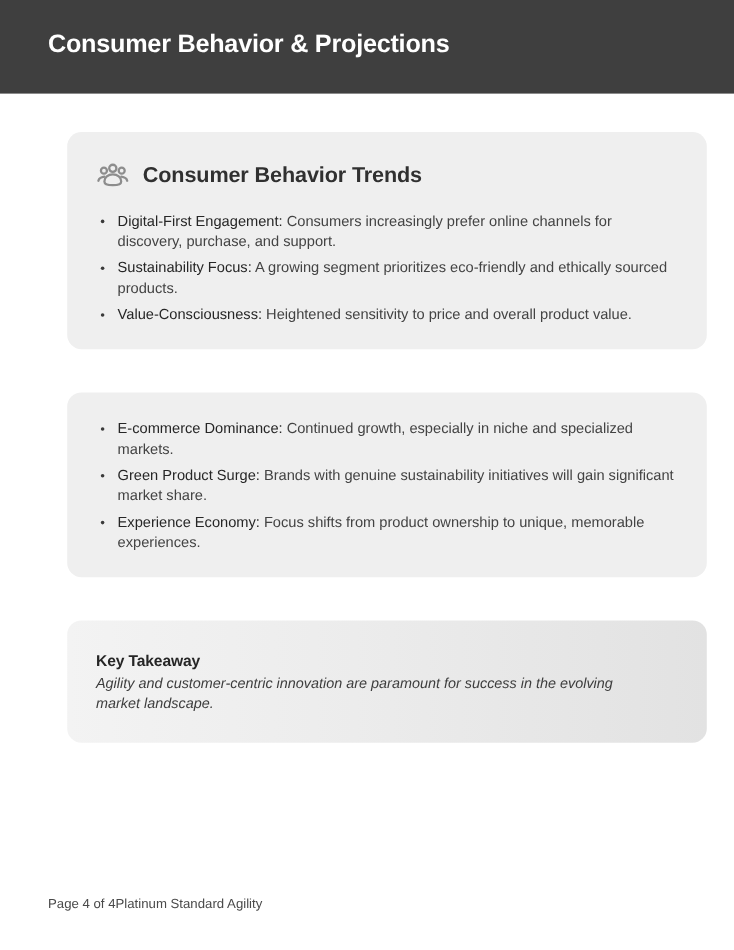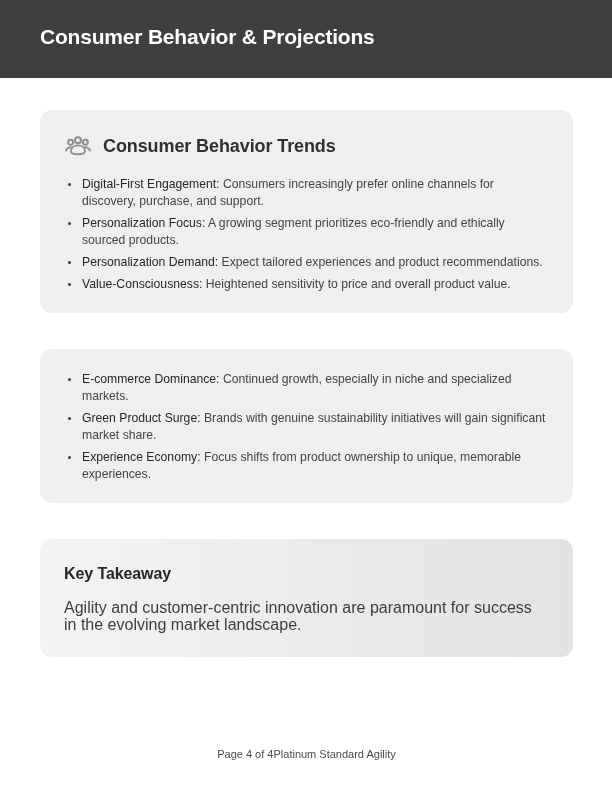--- a/index.html
+++ b/index.html
@@ -37,21 +37,21 @@
     font-size: 21px;
     font-weight: bold;
     color: #ffffff;
     letter-spacing: -0.2px;
     white-space: nowrap;
   }
 
   
   .content {
     position: absolute;
-    left: 40px;
+    left: 56px;
     top: 110px;
     width: 533px;
     border-radius: 20px;
   }
 
   
   .card {
     box-sizing: border-box;
     width: 533px;
     background: #efefef;
@@ -115,41 +115,42 @@
 
   
   .takeaway-card {
     box-sizing: border-box;
     width: 533px;
     background: linear-gradient(to right, #f3f3f3 0%, #ececec 45%, #e2e2e2 100%);
     border-radius: 12px;
     padding: 26px 24px 24px 24px;
   }
   .takeaway-title {
-    font-size: 16px;
+    font-size: 13px;
     font-weight: bold;
     color: #262626;
-    margin-bottom: 16px;
+    margin-bottom: 3px;
     letter-spacing: -0.1px;
   }
   .takeaway-text {
-    font-size: 16px;
+    font-size: 12px;
     line-height: 17px;
     color: #3d3d3d;
     max-width: 470px;
+    font-style: italic;
   }
 
   
   .footer {
     position: absolute;
     left: 40px;
     top: 748px;
     width: 533px;
     display: flex;
-    justify-content: center;
+    justify-content: flex-start;
     align-items: center;
     font-size: 11px;
     color: #4a4a4a;
   }
 </style>
 </head>
 <body>
 
 <div class="page">
 
@@ -171,24 +172,21 @@
             <path d="M21.1 15.2 C23.8 15.6 25.6 16.9 26.0 18.6"></path>
           </svg>
         </span>
         <span class="card-title">Consumer Behavior Trends</span>
       </div>
       <ul class="bullets">
         <li>
           <span class="b-term">Digital-First Engagement:</span><span class="b-desc"> Consumers increasingly prefer online channels for discovery, purchase, and support.</span>
         </li>
         <li>
-          <span class="b-term">Personalization Focus:</span><span class="b-desc"> A growing segment prioritizes eco-friendly and ethically sourced products.</span>
-        </li>
-        <li>
-          <span class="b-term">Personalization Demand:</span><span class="b-desc"> Expect tailored experiences and product recommendations.</span>
+          <span class="b-term">Sustainability Focus:</span><span class="b-desc"> A growing segment prioritizes eco-friendly and ethically sourced products.</span>
         </li>
         <li>
           <span class="b-term">Value-Consciousness:</span><span class="b-desc"> Heightened sensitivity to price and overall product value.</span>
         </li>
       </ul>
     </div>
 
     <div class="card">
       <ul class="bullets">
         <li>

